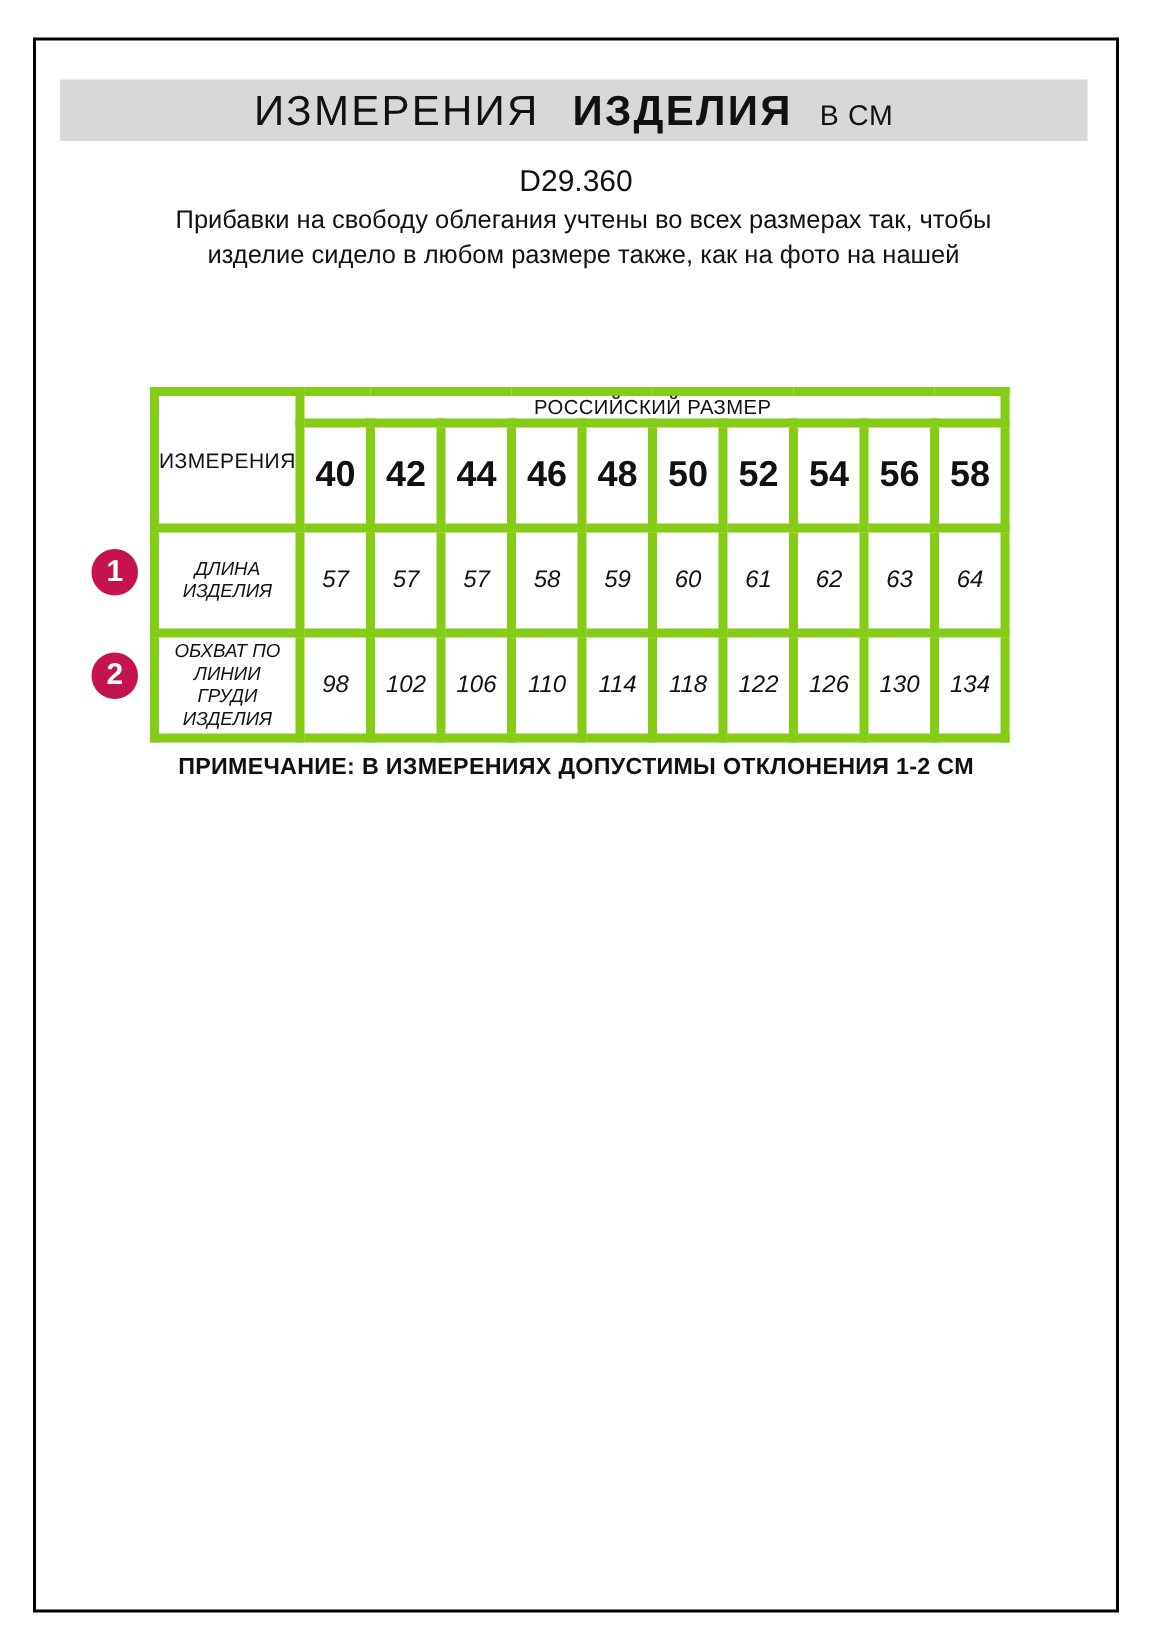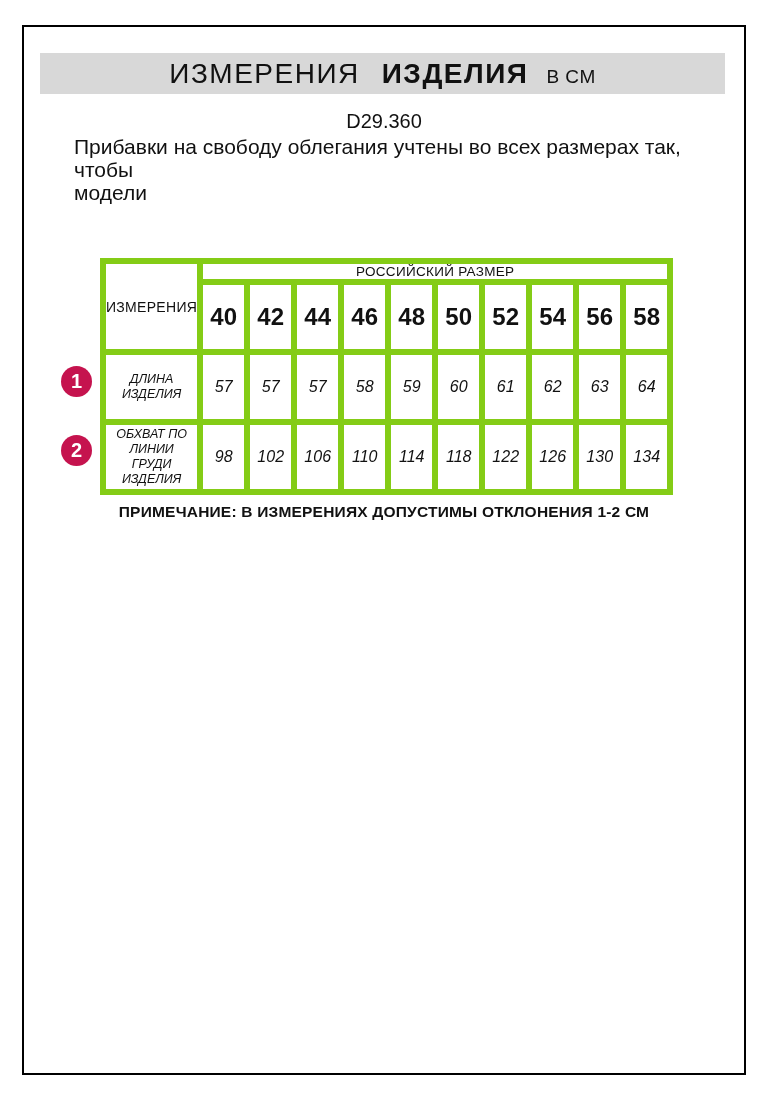--- a/index.html
+++ b/index.html
@@ -23,21 +23,21 @@
   .title-main{font-size:28px;letter-spacing:1.5px;}
   .title-strong{font-size:28px;font-weight:bold;letter-spacing:1.5px;margin-left:22px;}
   .title-unit{font-size:19px;margin-left:18px;letter-spacing:0.5px;}
 
   .product-code{
     position:absolute;left:22px;top:110px;width:724px;
     text-align:center;font-size:20px;
   }
   .description{
     position:absolute;left:74px;top:135px;width:630px;
-    font-size:21px;line-height:23px;
+    text-align:center;font-size:17px;line-height:23px;
   }
 
   table.size-table{
     position:absolute;left:100px;top:258px;
     border-collapse:collapse;table-layout:fixed;background:#fff;
   }
   table.size-table td{
     border:6px solid #84cc16;text-align:center;vertical-align:middle;padding:0;
   }
   td.corner{font-size:14px;letter-spacing:0.3px;}
@@ -66,21 +66,21 @@
 <div class="page-frame"></div>
 
 <div class="title-bar">
   <span class="title-main">ИЗМЕРЕНИЯ</span><span class="title-strong">ИЗДЕЛИЯ</span><span class="title-unit">В СМ</span>
 </div>
 
 <div class="product-code">D29.360</div>
 
 <div class="description">
   <div>Прибавки на свободу облегания учтены во всех размерах так, чтобы</div>
-  <div>модели</div>
+  <div>изделие сидело в любом размере также, как на фото на нашей</div>
 </div>
 
 <table class="size-table">
   <colgroup>
     <col style="width:94px">
     <col style="width:47px">
       <col style="width:47px">
       <col style="width:47px">
       <col style="width:47px">
       <col style="width:47px">

